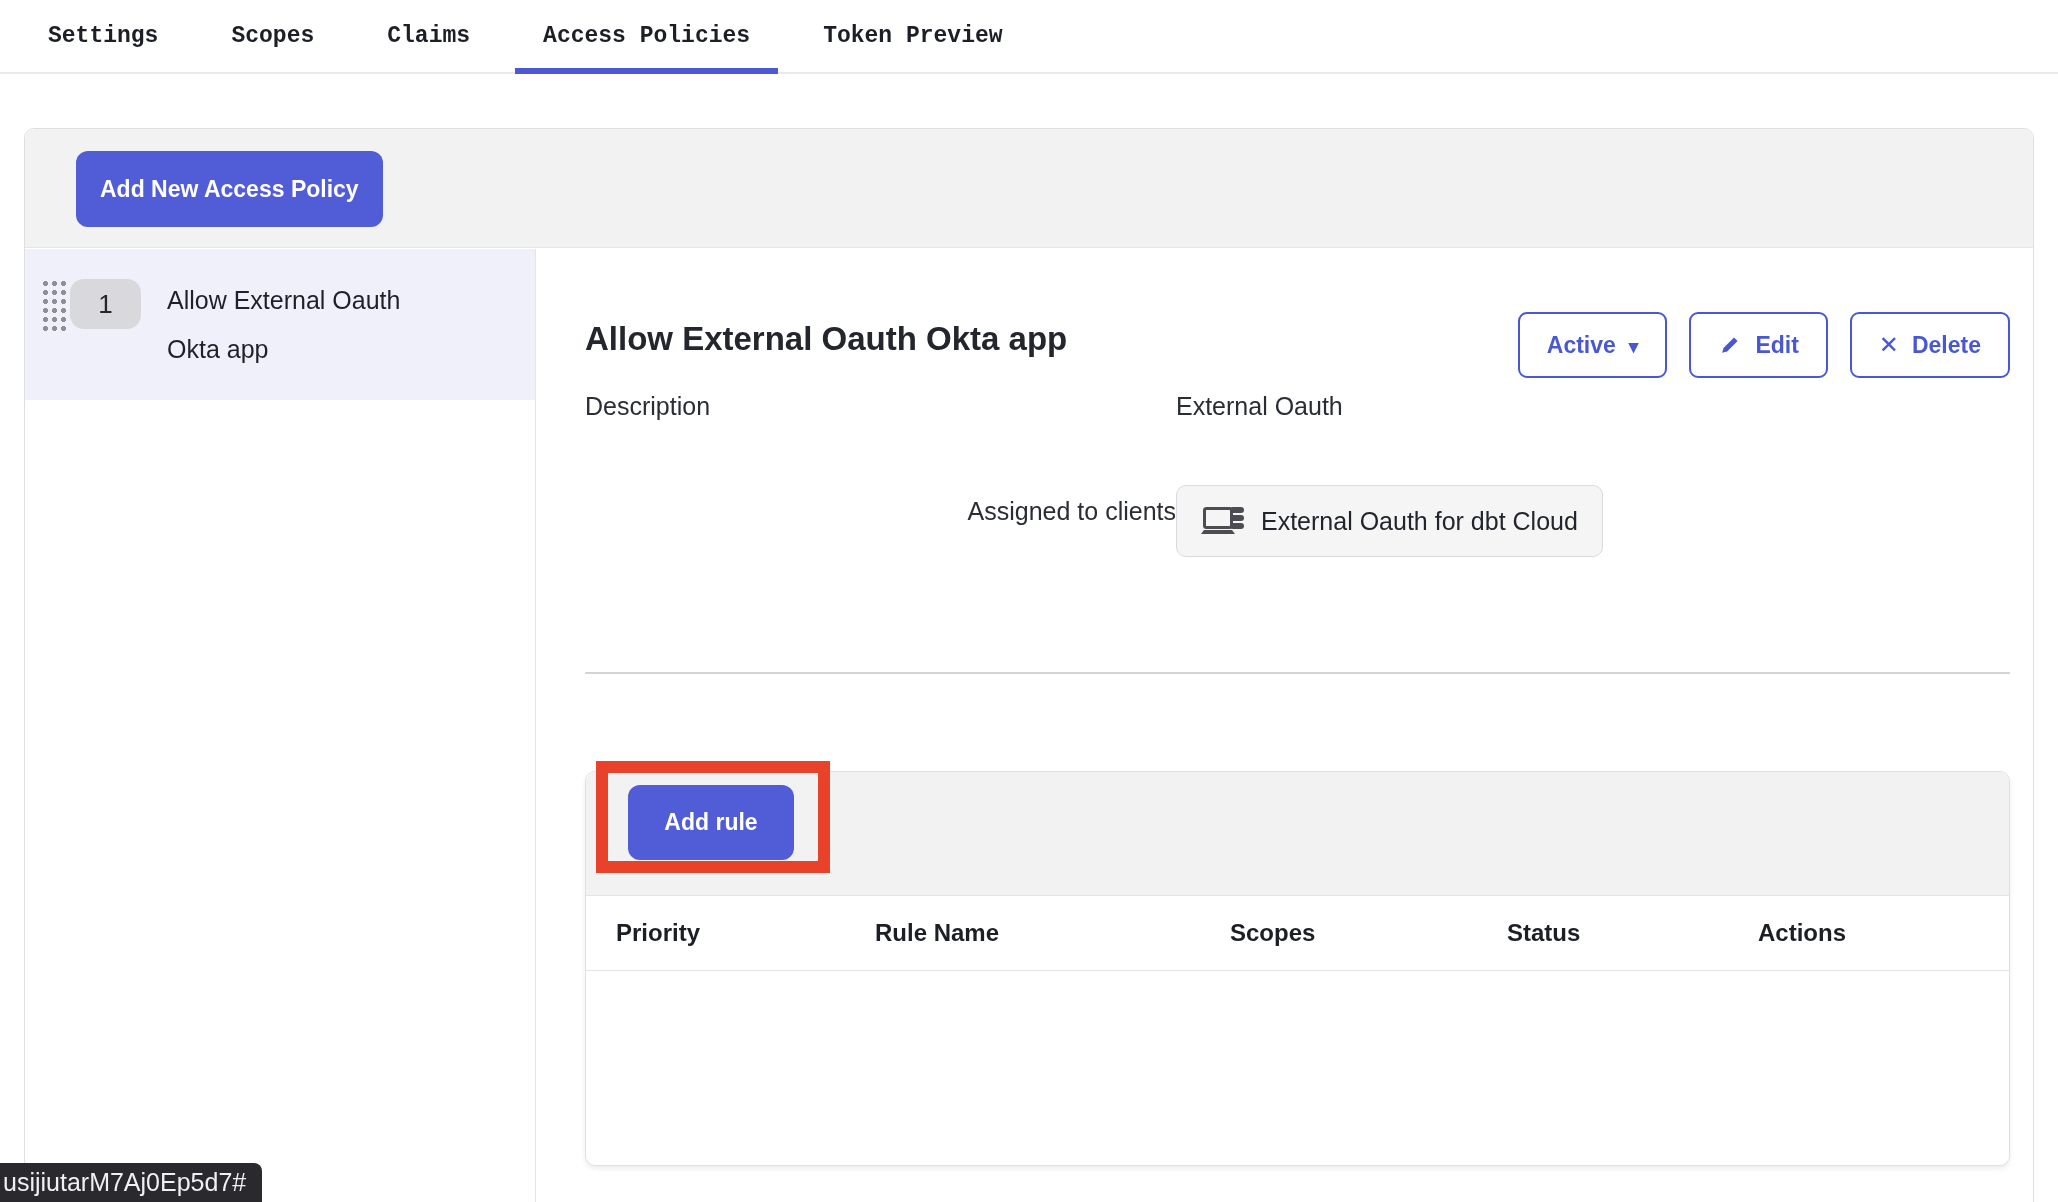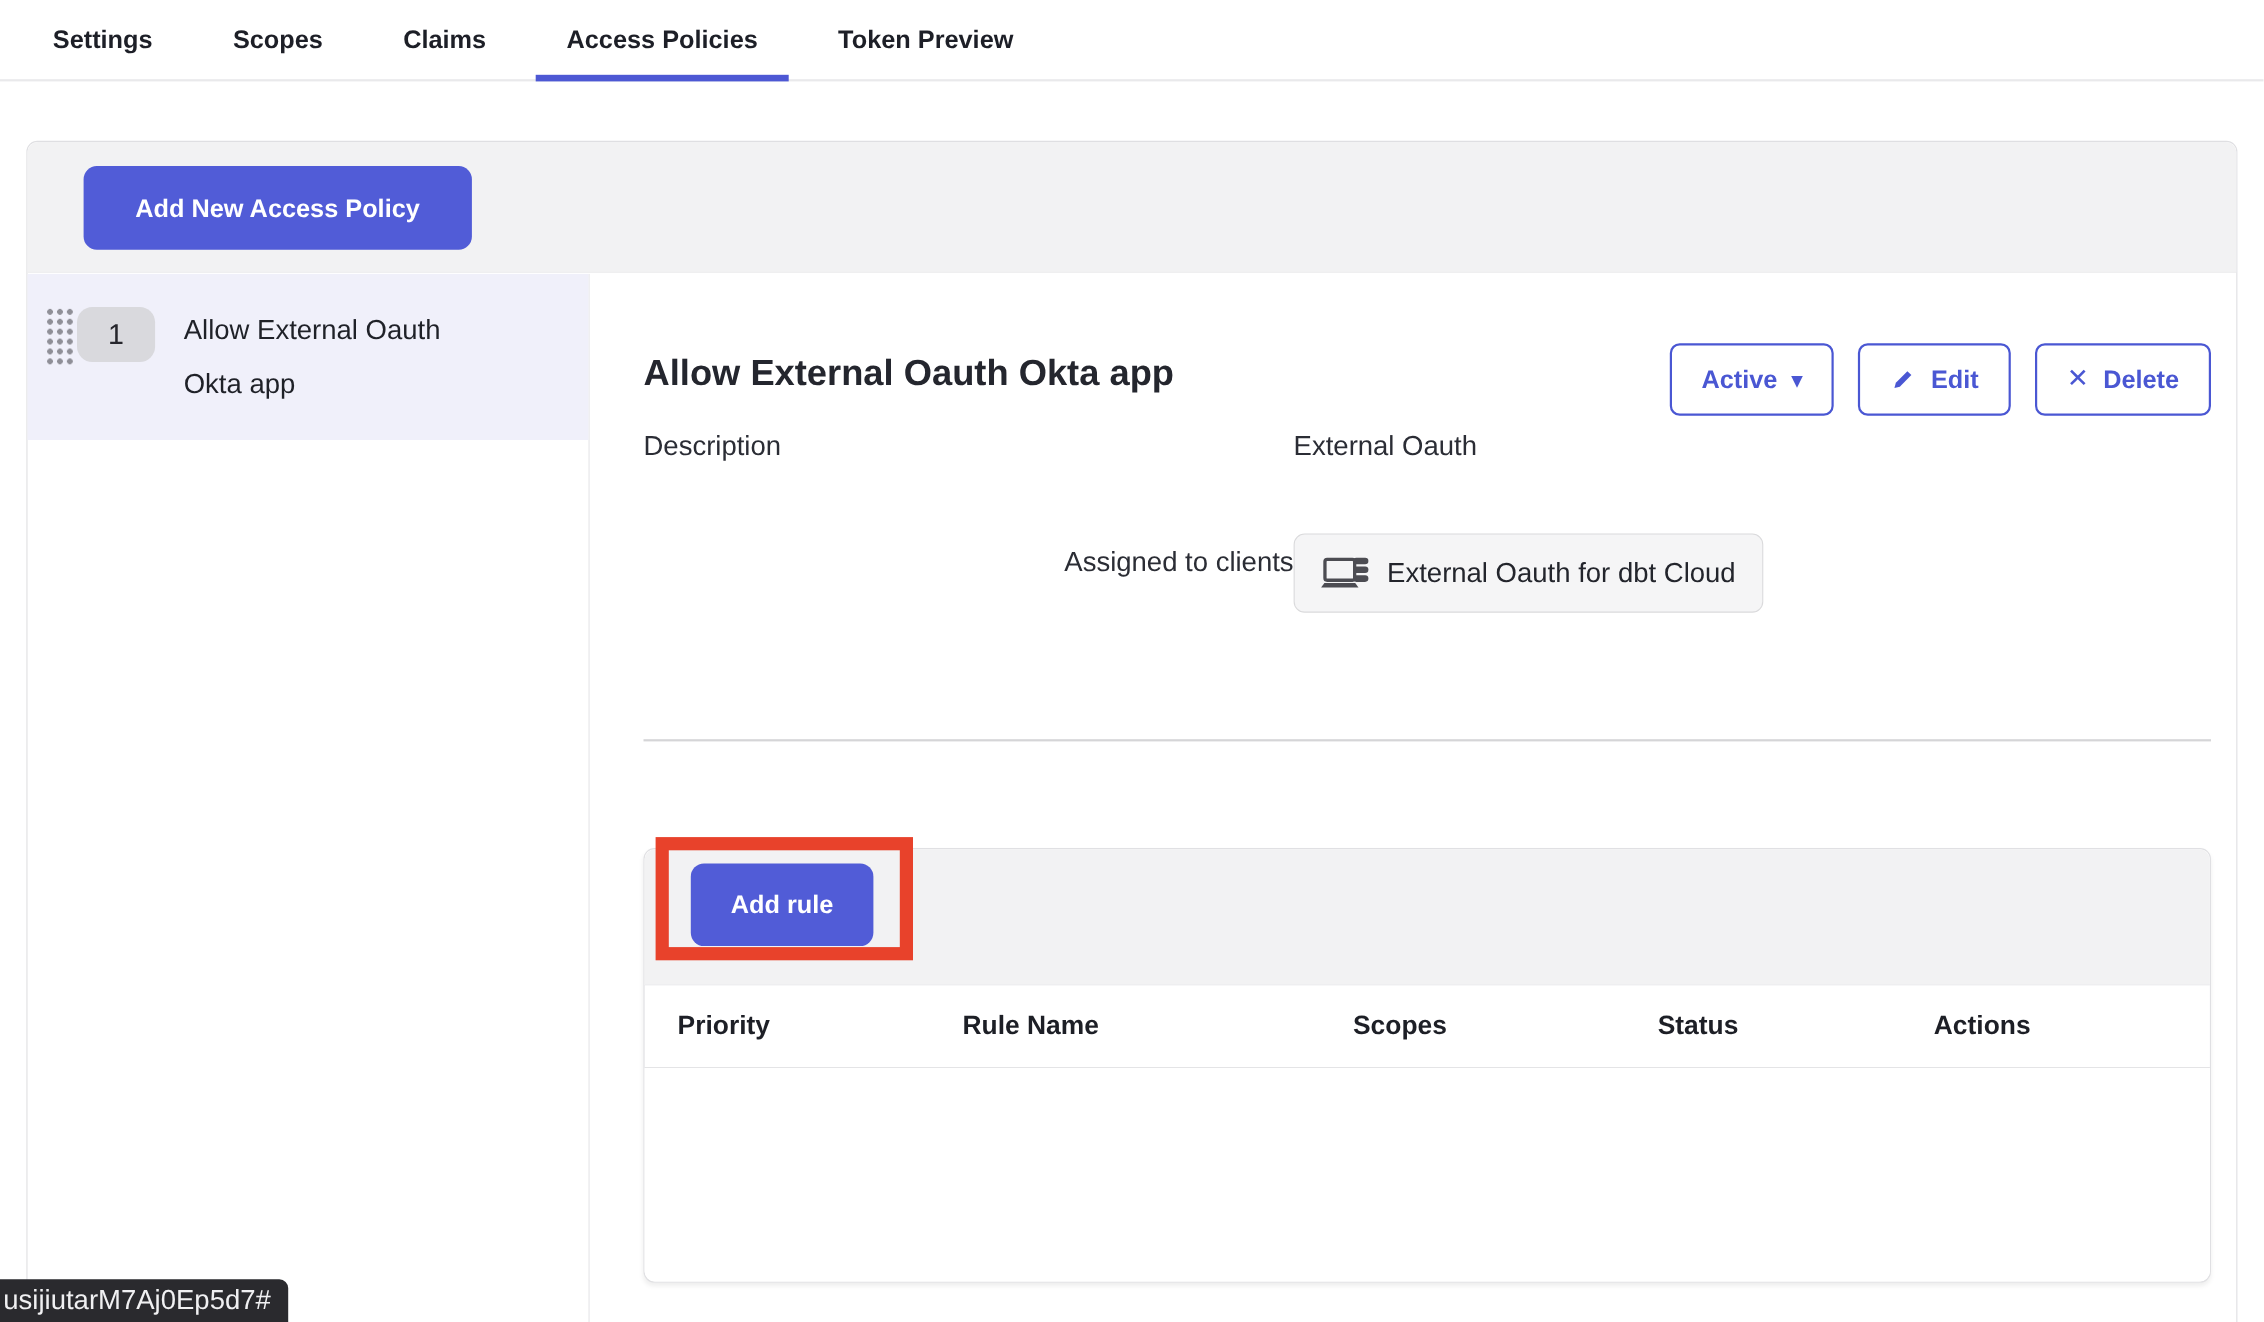--- a/index.html
+++ b/index.html
@@ -26,20 +26,21 @@
   }
   .tab {
     position: relative;
     padding: 0 28px;
     line-height: 72px;
     font-size: 23px;
     font-weight: bold;
     color: #1d1f27;
     cursor: pointer;
     white-space: nowrap;
+    font-family: Liberation Mono, monospace;
   }
   .tab.active::after {
     content: "";
     position: absolute;
     left: 0; right: 0; bottom: -2px;
     height: 6px;
     background: #4d58d4;
   }
 
   
@@ -70,21 +71,21 @@
     font-size: 23px;
     border: none;
     border-radius: 12px;
     cursor: pointer;
     font-family: "Liberation Sans", sans-serif;
   }
   .add-policy-btn {
     position: absolute;
     left: 51px; top: 22px;
     height: 76px;
-    padding: 0 47px;
+    padding: 0 24px;
   }
   .panel-body {
     position: absolute;
     top: 120px; bottom: 0; left: 0; right: 0;
     display: flex;
   }
 
   
   .sidebar {
     width: 511px;

